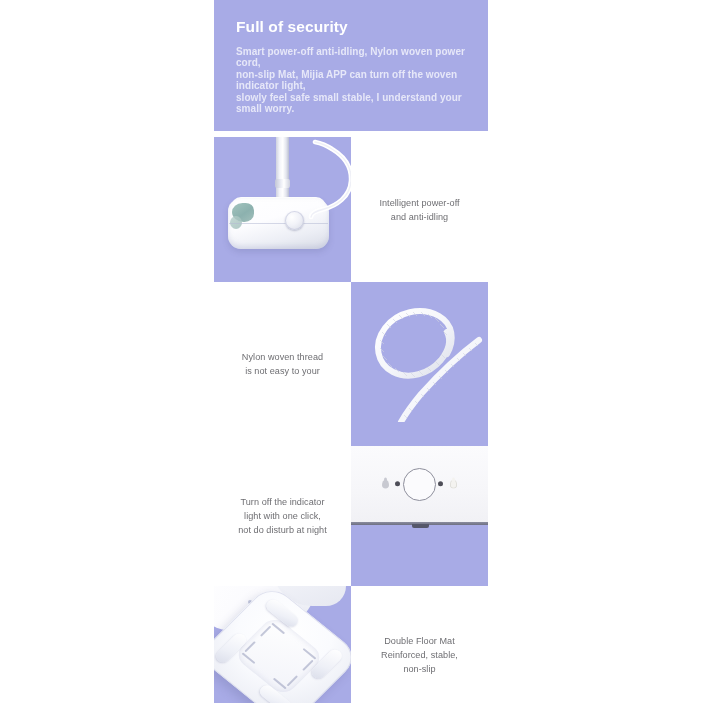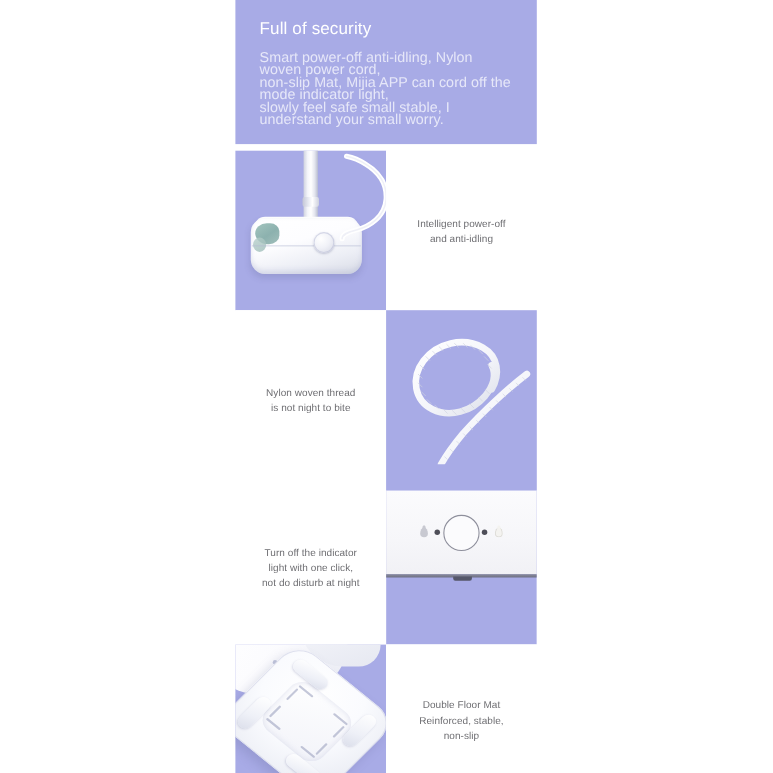--- a/index.html
+++ b/index.html
@@ -26,30 +26,31 @@
   .header {
     position:relative;
     width:274px; height:131px;
     background:#a8abe6;
     padding:17px 22px 0 22px;
   }
   .header-title {
     color:#ffffff;
     font-size:15.5px;
     line-height:20px;
-    font-weight:400;
+    font-weight:700;
     letter-spacing:.1px;
     white-space:nowrap;
   }
   .header-sub {
     margin-top:9px;
     color:#e6e7f8;
-    font-size:13px;
+    font-size:10px;
     line-height:11.4px;
     letter-spacing:.05px;
+    font-weight:bold;
   }
   .header-gap { width:274px; height:6px; background:#ffffff; }
 
   
   .row { position:relative; display:flex; width:274px; }
   .cell {
     position:relative;
     width:137px;
     overflow:hidden;
   }
@@ -265,21 +266,21 @@
 
 <div id="page">
 <div id="content">
 
   <div class="header">
     <div class="header-title">
       <div>Full of security</div>
     </div>
     <div class="header-sub">
       <div>Smart power-off anti-idling, Nylon woven power cord,</div>
-      <div>non-slip Mat, Mijia APP can cord off the mode indicator light,</div>
+      <div>non-slip Mat, Mijia APP can turn off the woven indicator light,</div>
       <div>slowly feel safe small stable, I understand your small worry.</div>
     </div>
   </div>
   <div class="header-gap"></div>
 
   <div class="row" style="height:145px">
     <div class="cell purple">
       <div class="scene-motor">
         <div class="motor-tube"></div>
         <div class="motor-tube-joint"></div>
@@ -302,21 +303,21 @@
         <div>Intelligent power-off</div>
         <div>and anti-idling</div>
       </div>
     </div>
   </div>
 
   <div class="row" style="height:164px">
     <div class="cell white">
       <div class="caption">
         <div>Nylon woven thread</div>
-        <div>is not night to bite</div>
+        <div>is not easy to your</div>
       </div>
     </div>
     <div class="cell purple">
       <div class="scene-cable">
         <svg width="137" height="140" viewBox="0 0 137 140">
           <defs>
             <linearGradient id="cabG" x1="0" y1="0" x2="1" y2="1">
               <stop offset="0" stop-color="#ffffff"></stop>
               <stop offset=".55" stop-color="#f4f5fa"></stop>
               <stop offset="1" stop-color="#dcdfe9"></stop>

